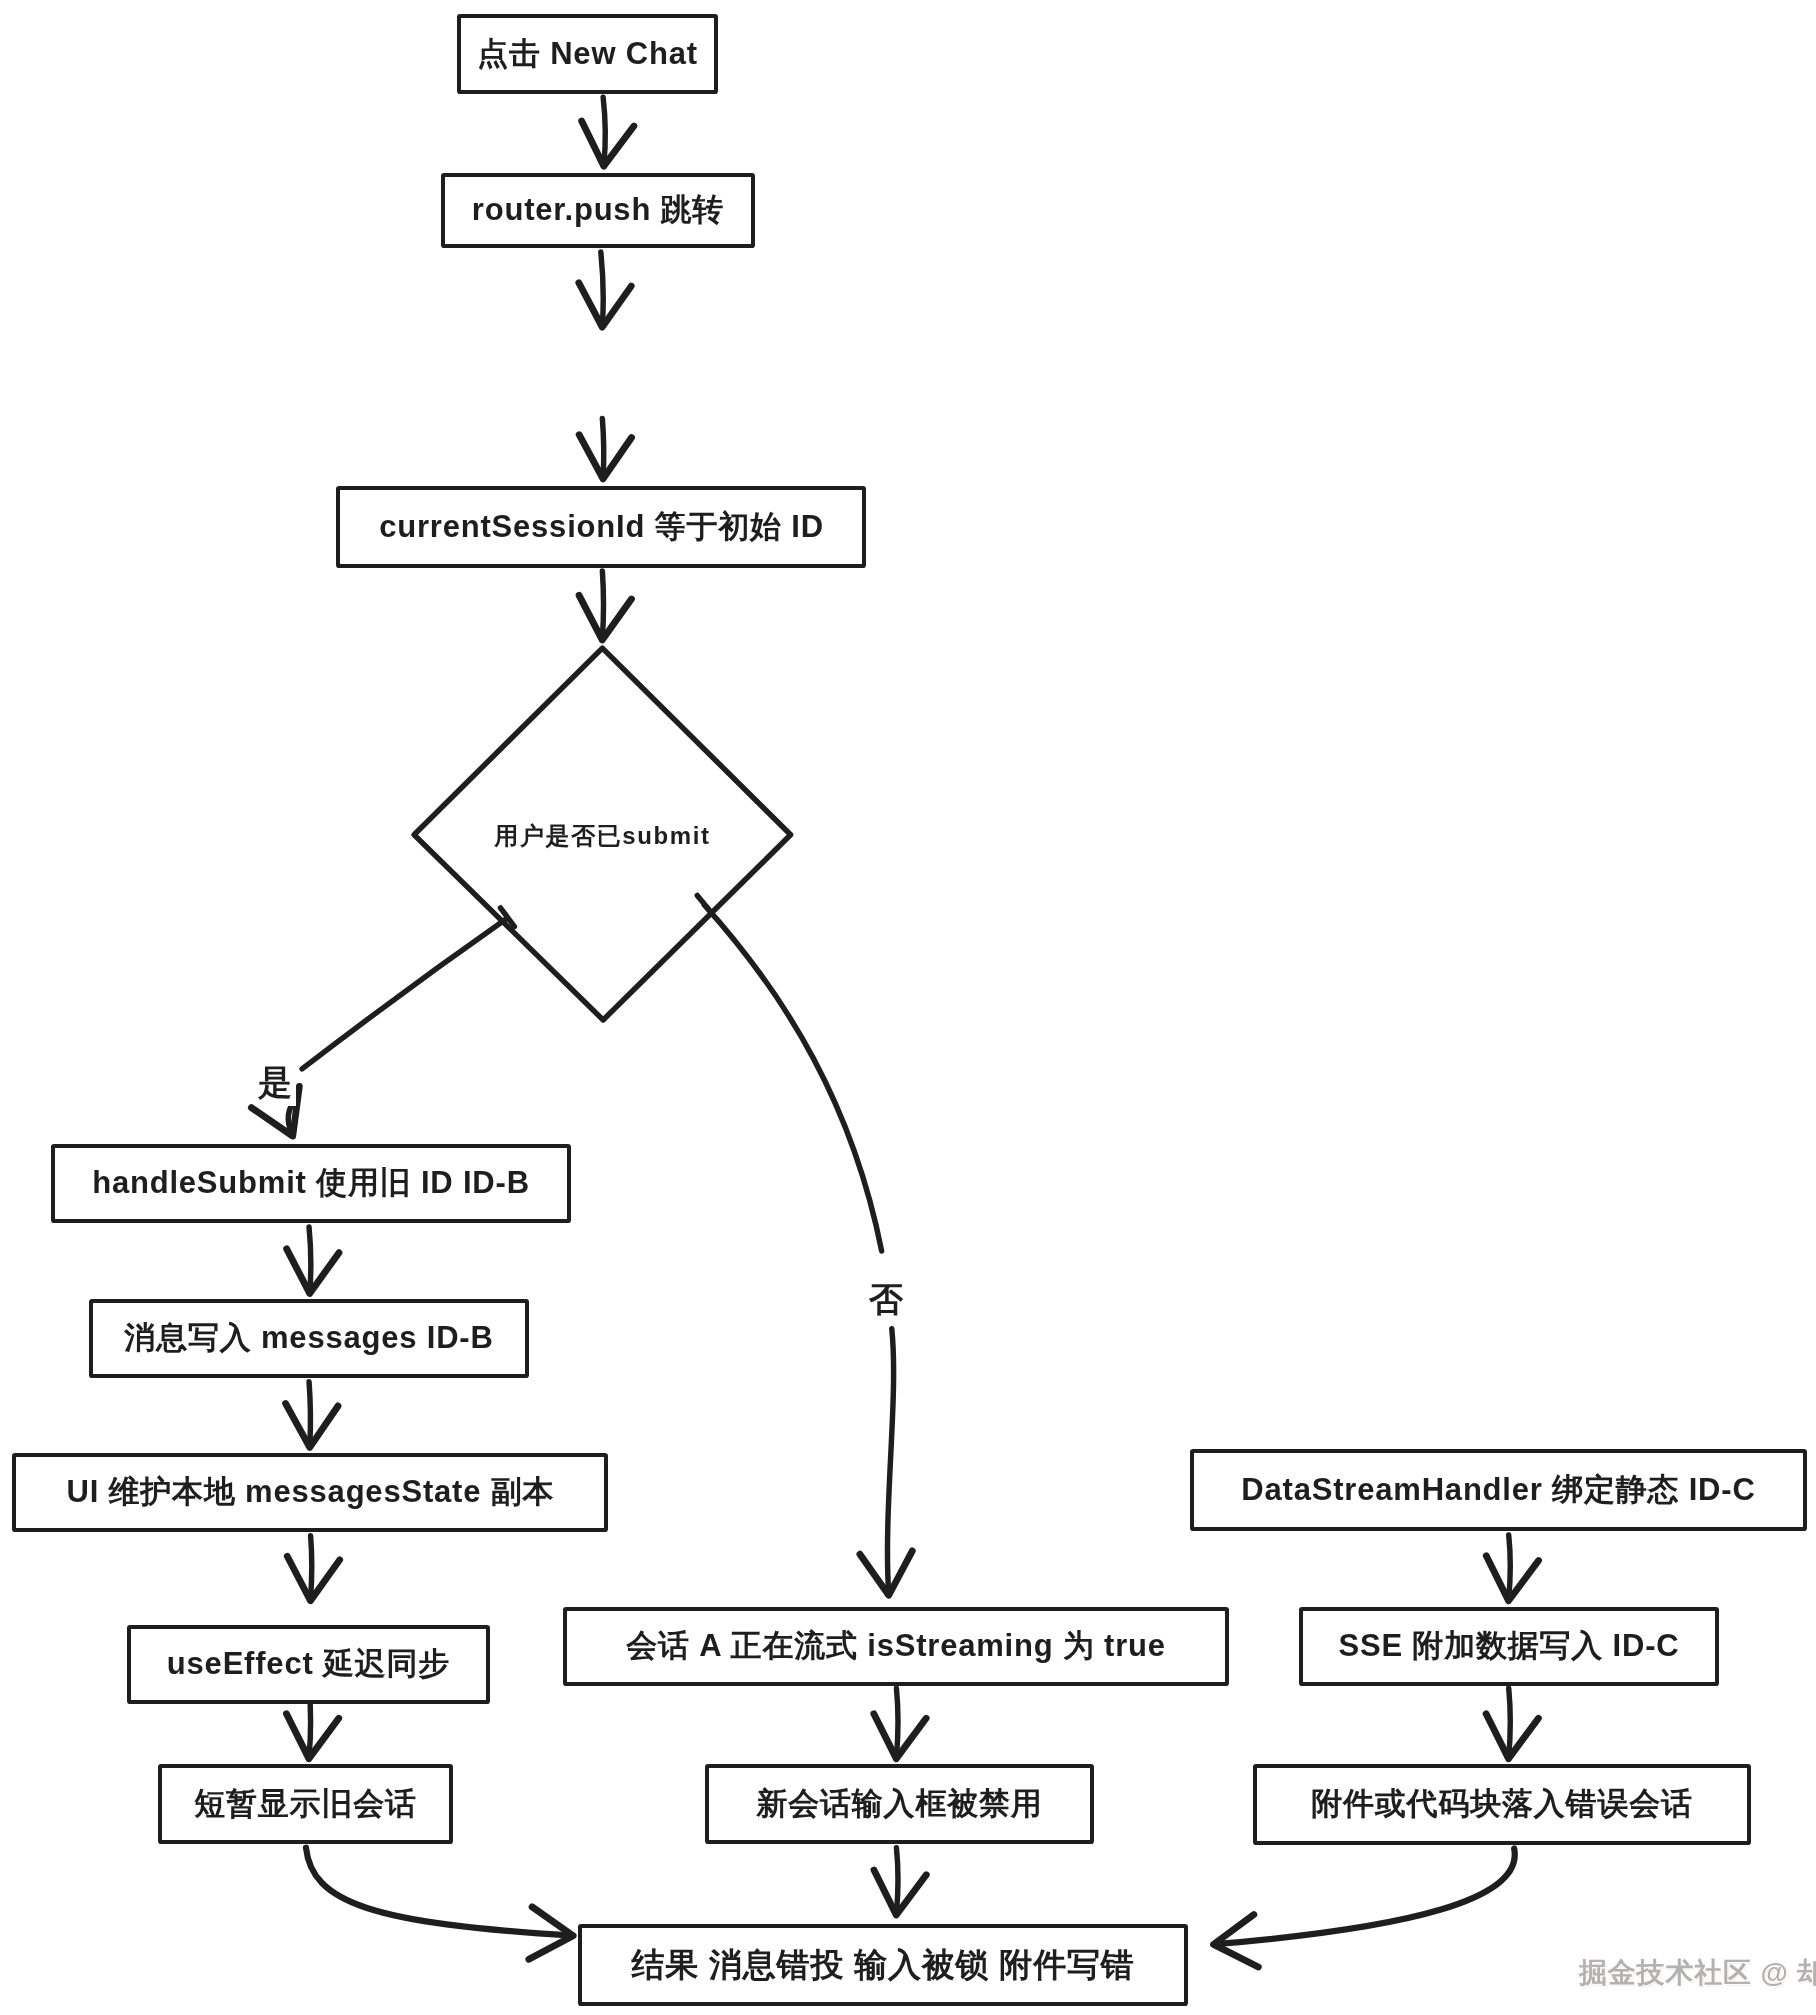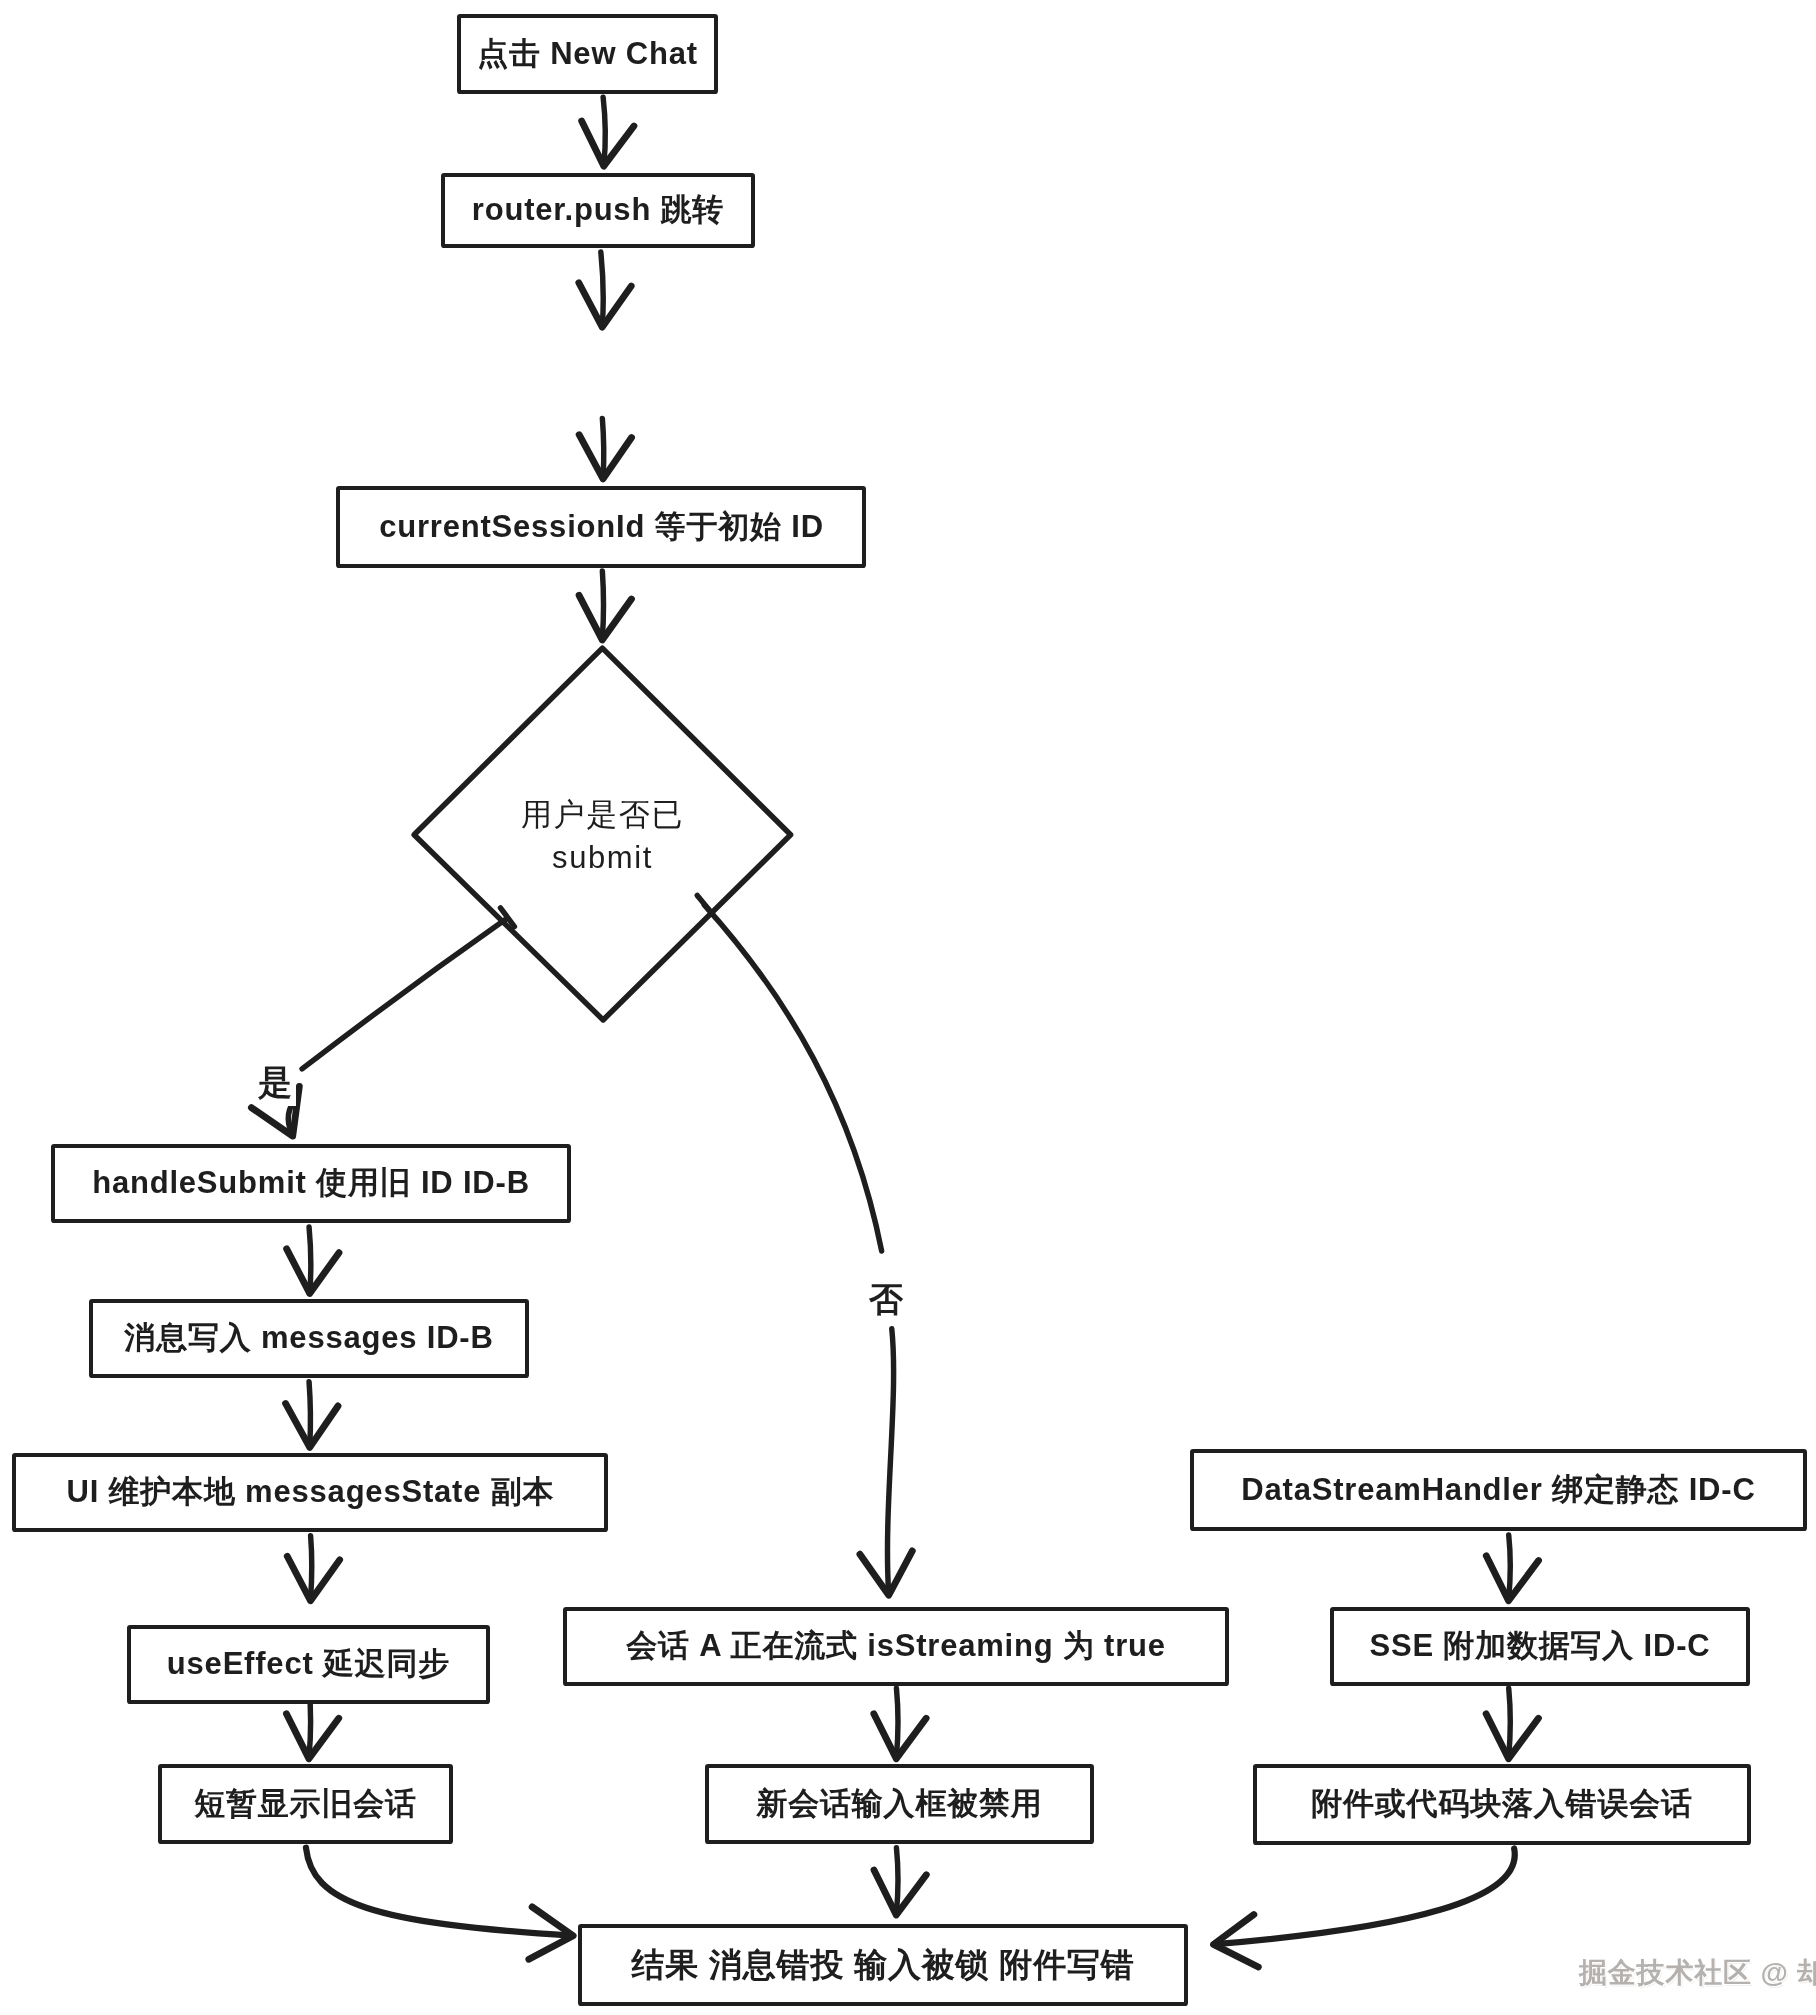--- a/index.html
+++ b/index.html
@@ -40,30 +40,30 @@
   #n-server-id      {left:402px; top:335px;  width:397px; height:81px;}
   #n-session-init   {left:336px; top:486px;  width:530px; height:82px;padding-left:12px;}
   #n-handle-submit  {left:51px;  top:1144px; width:520px; height:79px;}
   #n-msg-write      {left:89px; top:1299px; width:440px; height:79px;}
   #n-ui-copy        {left:12.4px;  top:1453px; width:596px; height:79px;}
   #n-use-effect     {left:127px; top:1607px; width:363px; height:79px;margin-top:18px;}
   #n-brief-old      {left:158px; top:1764px; width:295px; height:80px;}
   #n-streaming      {left:563px; top:1607px; width:666px; height:79px;}
   #n-input-disabled {left:705px; top:1764px; width:389px; height:80px;}
   #n-data-stream    {left:1190px;top:1449px; width:617px; height:82px;}
-  #n-sse            {left:1330px;top:1607px; width:420px; height:79px;}
+  #n-sse            {left:1299px;top:1607px; width:420px; height:79px;}
   #n-attach-wrong   {left:1253px;top:1764px; width:498px; height:81px;}
   #n-result         {left:578px; top:1924px; width:610px; height:82px; font-size:33px;text-align:center;}
 
   .diamond-label{
     position:absolute;
     left:447px; top:770px; width:311px; height:132px;
-    display:flex; flex-direction:column;
+    display:flex; flex-direction:row;
     align-items:center; justify-content:center;
-    font-size:31px; font-weight:400; letter-spacing:1.6px;
+    font-size:24px; font-weight:700; letter-spacing:1.6px;
     line-height:1.4; text-align:center;
   }
   .edge-label{
     position:absolute;
     font-size:34px;
     font-weight:700;
     letter-spacing:0.8px;
     background:#fff;
     padding:0 3.1px;
   }

